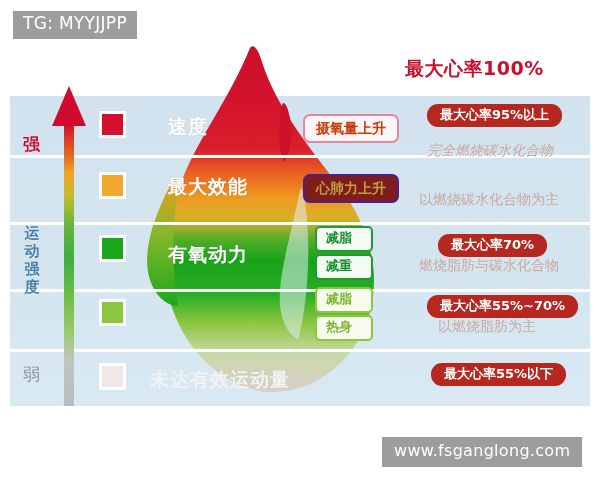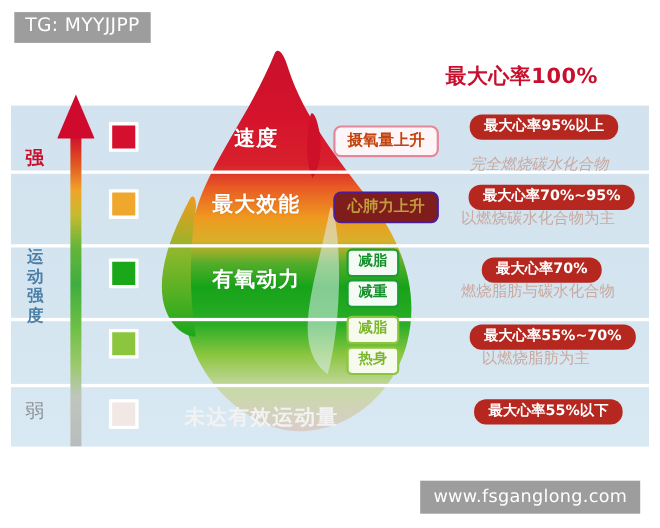--- a/index.html
+++ b/index.html
@@ -119,38 +119,38 @@
     z-index: 8;
     left: 99px;
     border-radius: 1px;
   }
 
   
   .zone-name {
     position: absolute;
     left: 168px;
     width: 130px;
-    text-align: center;
+    text-align: left;
     color: #ffffff;
     font-size: 19px;
     font-weight: bold;
     z-index: 8;
     letter-spacing: 1px;
     text-shadow: 0 0 2px rgba(0,0,0,0.12);
     line-height: 1;
   }
   .zone-name.muted { color: #f2f2f2; text-shadow: none; }
 
   
   .tag {
     position: absolute;
     display: inline-block;
     font-size: 13px;
     font-weight: bold;
-    padding: 3px 9px 4px 9px;
+    padding: 3px 19px 4px 9px;
     border-radius: 5px;
     z-index: 9;
     white-space: nowrap;
     line-height: 1.15;
   }
   .tag-red {
     border: 2px solid #e4879b;
     background: #fdf5f7;
     color: #c2410c;
     border-radius: 7px;
@@ -294,21 +294,20 @@
 
   <div class="swatch" style="top:111px; background:#d5102e;"></div>
   <div class="zone-name" style="top:117px;">速度</div>
   <div class="tag tag-red" style="left:303px; top:114px;">摄氧量上升</div>
   <div class="hr-badge" style="left:427px; top:104px;">最大心率95%以上</div>
   <div class="hr-desc" style="left:427px; top:142px;font-style:italic;">完全燃烧碳水化合物</div>
 
   <div class="swatch" style="top:172px; background:#efa72c;"></div>
   <div class="zone-name" style="top:177px;">最大效能</div>
   <div class="tag tag-gold" style="left:303px; top:174px;">心肺力上升</div>
-  <div class="hr-badge" style="left:426px; top:168px;">最大心率70%~95%</div>
   <div class="hr-desc" style="left:419px; top:191px;">以燃烧碳水化合物为主</div>
 
   <div class="swatch" style="top:235px; background:#1aa81a;"></div>
   <div class="zone-name" style="top:245px;">有氧动力</div>
   <div class="tag tag-green-dark" style="left:315px; top:226px;">减脂</div>
   <div class="tag tag-green-dark" style="left:315px; top:254px;">减重</div>
   <div class="hr-badge" style="left:438px; top:234px;">最大心率70%</div>
   <div class="hr-desc" style="left:419px; top:257px;">燃烧脂肪与碳水化合物</div>
 
   <div class="swatch" style="top:299px; background:#8cc63f;"></div>

